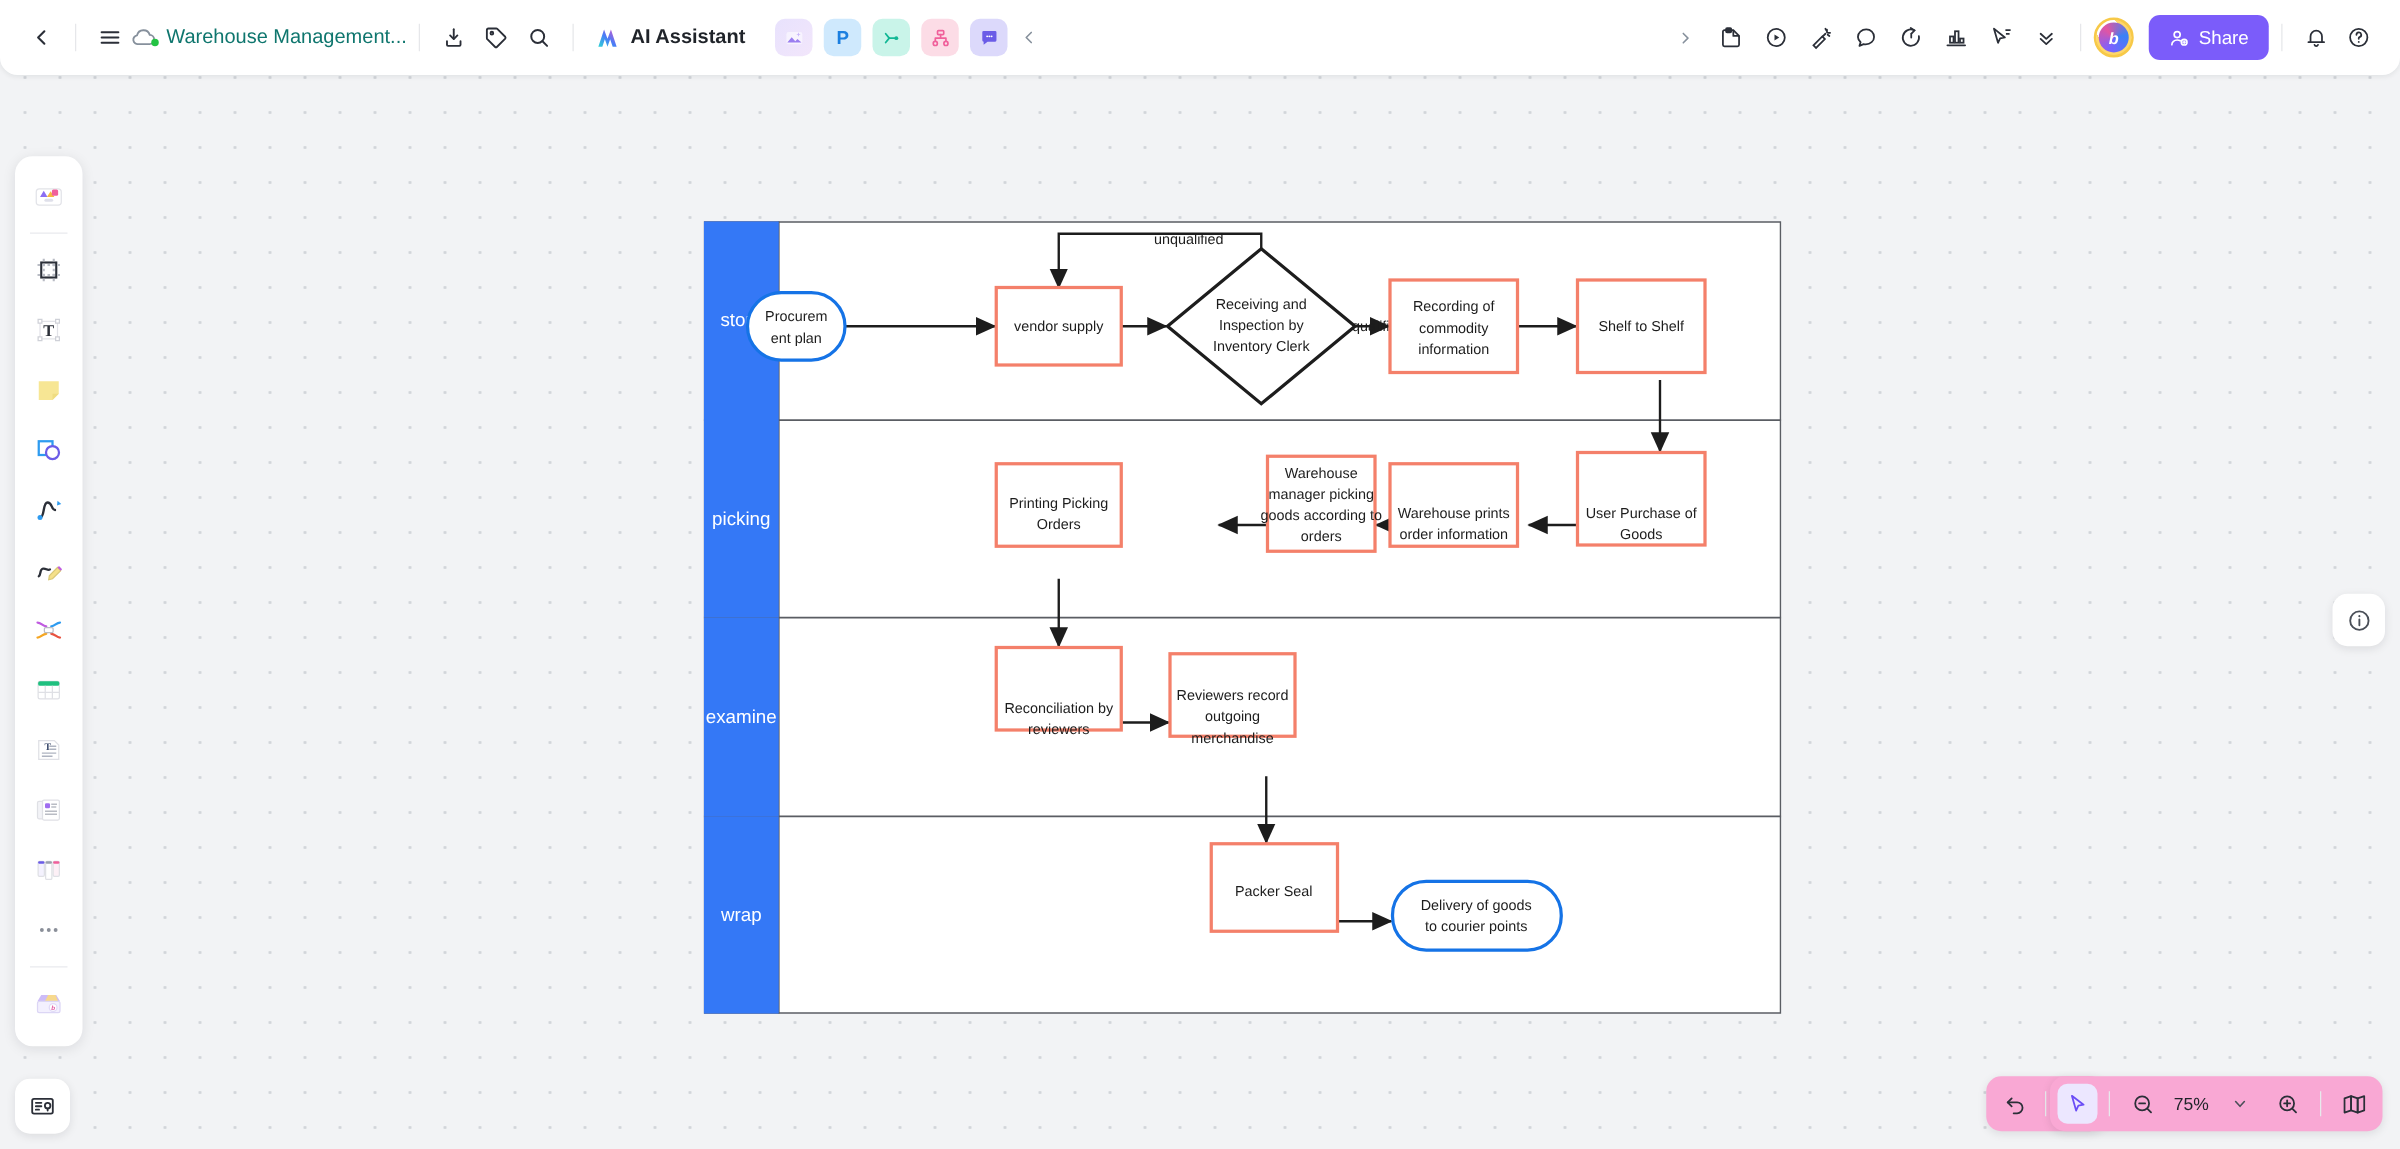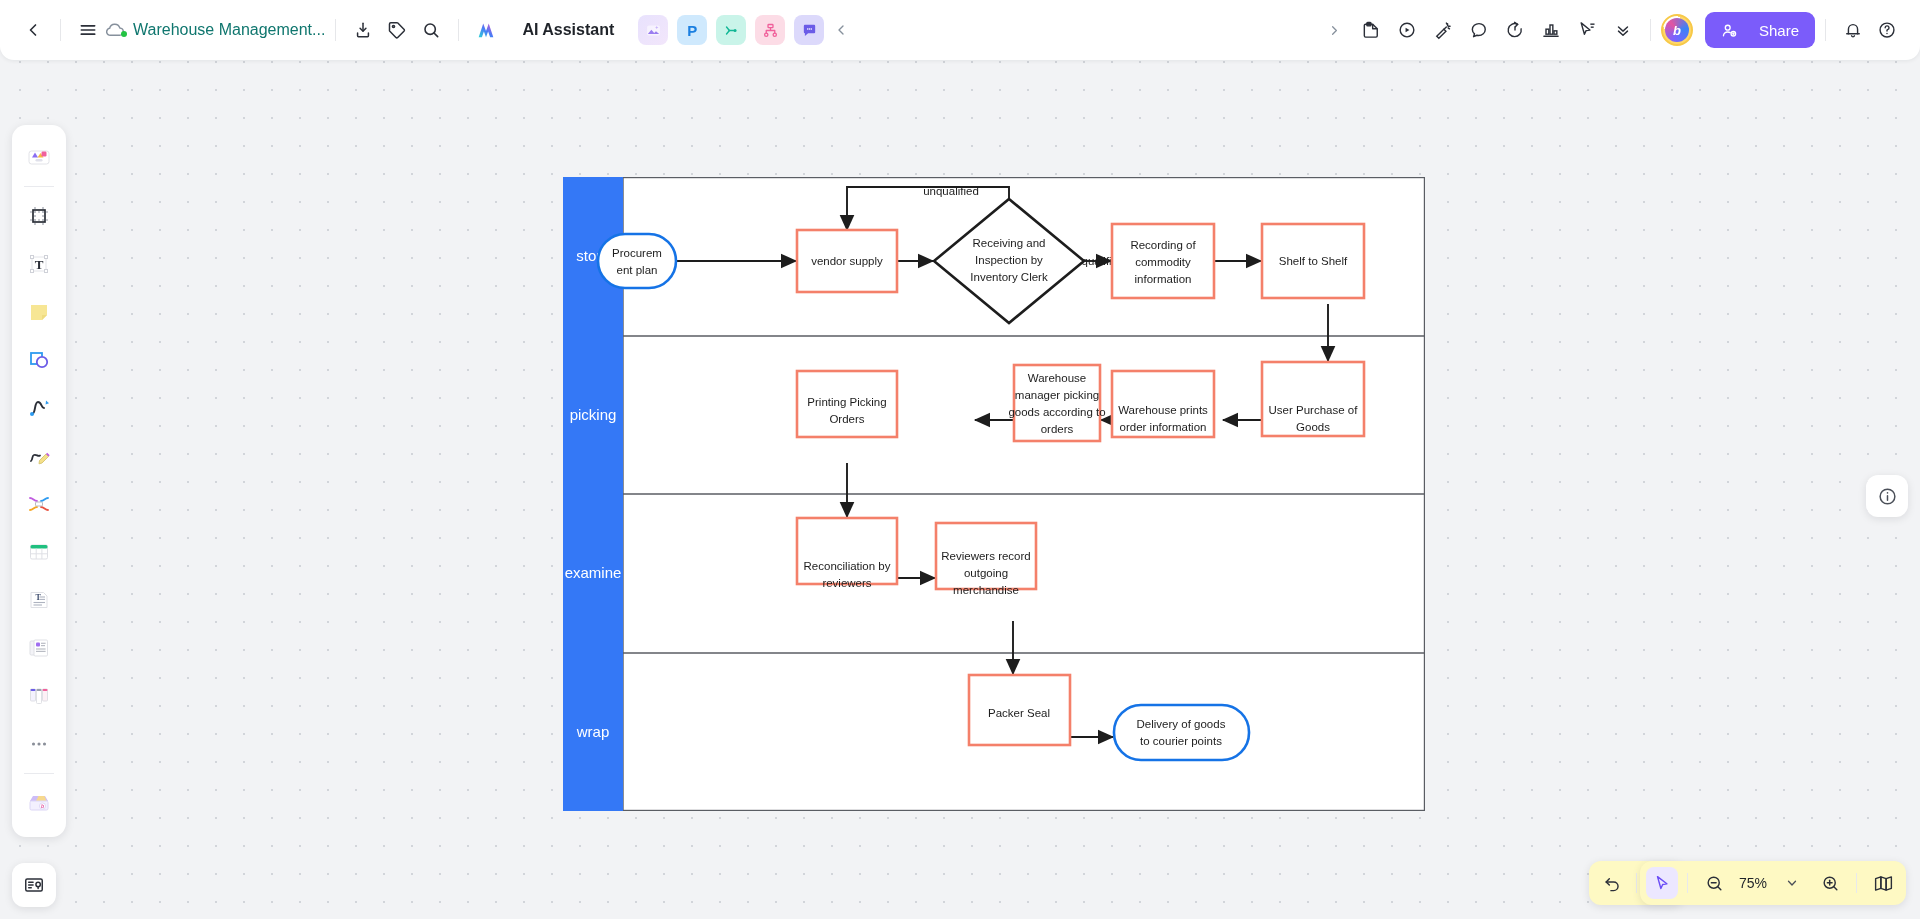--- a/index.html
+++ b/index.html
@@ -40,21 +40,21 @@
     font-size: 16px; color: #0f766e; white-space: nowrap;
     max-width: 195px; overflow: hidden; text-overflow: ellipsis;
     margin-left: 6px; cursor: pointer;
   }
   .cloud-wrap { position: relative; width: 22px; height: 20px; flex:none; display:flex; align-items:center;}
   .cloud-dot {
     position: absolute; right: 0px; bottom: 3px;
     width: 6px; height: 6px; border-radius: 50%; background: #23c343;
   }
   .ai-btn {
-    display: flex; align-items: center; gap: 25px; padding: 5px 10px 5px 6px;
+    display: flex; align-items: center; gap: 7px; padding: 5px 10px 5px 6px;
     border-radius: 8px; cursor: pointer;
   }
   .ai-label { font-size: 16px; color: #1f2329; font-weight: 600; white-space: nowrap; }
   .app-icons { display: flex; align-items: center; gap: 9px; margin-left: 14px; }
   .app-ico {
     width: 30px; height: 30px; border-radius: 8px;
     display: flex; align-items: center; justify-content: center;
     font-size: 15px; font-weight: 700; cursor: pointer; flex: none;
   }
   .app-ico.a1 { background: linear-gradient(135deg,#e8e2fd,#f2e6fb); }
@@ -73,21 +73,21 @@
   }
   .avatar-inner {
     width: 24px; height: 24px; border-radius: 50%;
     background: conic-gradient(from 200deg, #7b61ff, #e255a1, #3b82f6, #7b61ff);
     display: flex; align-items: center; justify-content: center;
     color: #fff; font-size: 13px; font-weight: 700; font-style: italic;
   }
   .share-btn {
     margin-left: 12px; height: 36px; padding: 0 16px; border-radius: 9px;
     background: #7b5cfa; color: #fff; font-size: 15px;
-    display: flex; align-items: center; gap: 21px; cursor: pointer; border: none;
+    display: flex; align-items: center; gap: 7px; cursor: pointer; border: none;
     font-family: inherit; white-space: nowrap;
   }
 
   
   .rail {
     position: absolute; left: 12px; top: 125px; width: 54px;
     background: #fff; border-radius: 14px;
     box-shadow: 0 2px 10px rgba(20,22,30,.10);
     padding: 8px 0 10px; display: flex; flex-direction: column; align-items: center;
     z-index: 20;
@@ -106,21 +106,21 @@
   }
   .info-btn {
     position: absolute; right: 12px; top: 475px;
     width: 42px; height: 42px; border-radius: 12px; background: #fff;
     box-shadow: 0 2px 8px rgba(20,22,30,.10);
     display: flex; align-items: center; justify-content: center; cursor: pointer; z-index: 20;
   }
 
   
   .undo-group, .zoom-group {
-    position: absolute; bottom: 14px; height: 44px; background: #fef9c3;
+    position: absolute; bottom: 14px; height: 44px; background: #f9a8d4;
     border-radius: 12px; box-shadow: 0 2px 8px rgba(20,22,30,.10);
     display: flex; align-items: center; padding: 0 6px; z-index: 20; margin-top: 22px;
   }
   .undo-group { right: 236px; gap: 2px; }
   .zoom-group { right: 14px; gap: 4px; }
   .mini-sep { width: 1px; height: 20px; background: #e8e9ec; margin: 0 5px; }
   .cursor-active {
     width: 32px; height: 32px; border-radius: 8px; background: #ece7ff;
     display: flex; align-items: center; justify-content: center; color: #6b4df6; cursor: pointer;
   }

